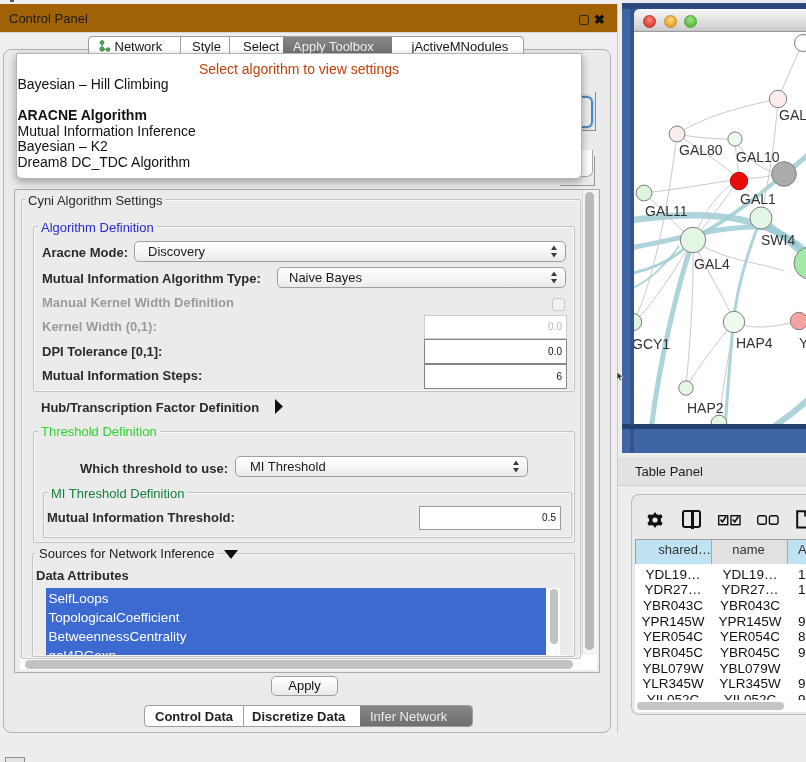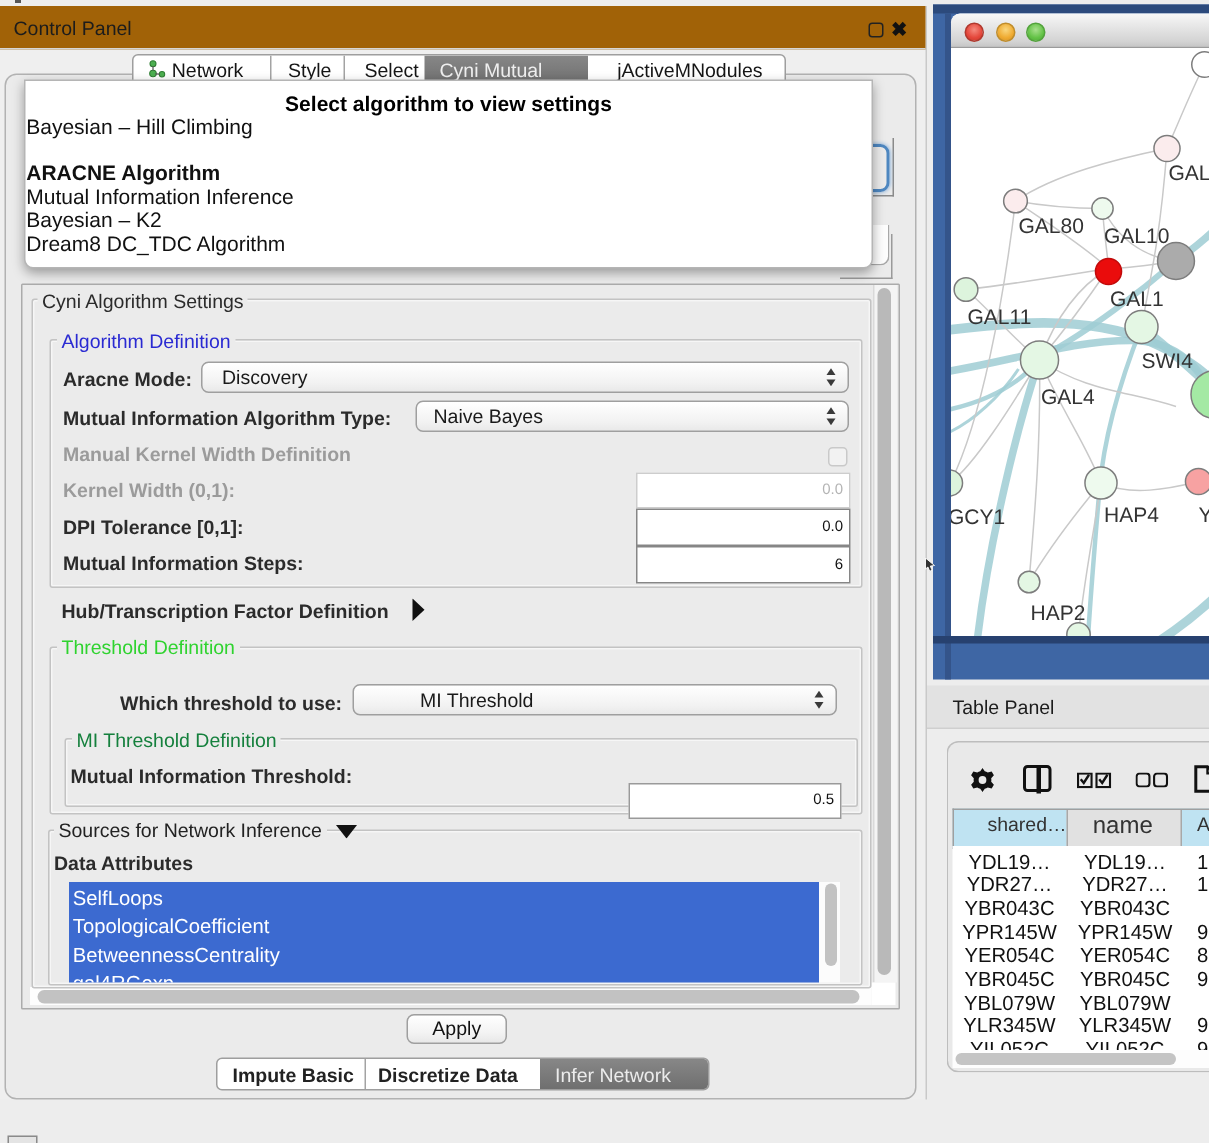--- a/index.html
+++ b/index.html
@@ -13,21 +13,21 @@
   .gtitle{position:absolute;font-size:13px;background:#ebebeb;padding:0 3px;white-space:nowrap;}
   .combo{position:absolute;background:linear-gradient(#ffffff,#f2f2f2 70%,#e9e9e9);
          border:1px solid #9f9f9f;border-radius:5px;
          font-size:13px;color:#1a1a1a;line-height:19px;}
   .combo .ar{position:absolute;right:7px;top:3.5px;width:8px;height:13px;}
   .field{position:absolute;background:#fff;font-size:10px;color:#111;text-align:right;}
   .popup{position:absolute;left:16px;top:53px;width:564px;height:124px;background:#fff;
          border:1px solid #b5b5b5;border-radius:0 0 6px 6px;
          box-shadow:0 3px 8px rgba(0,0,0,.35);z-index:50;}
   .popup .hint{position:absolute;top:7px;left:0;width:100%;text-align:center;
-         color:#000000;font-size:14px;font-weight:bold;}
+         color:#c2410c;font-size:14px;}
   .popup .it{position:absolute;left:0.5px;font-size:14px;color:#111;white-space:nowrap;}
 </style>
 </head>
 <body>
 
 <div class="abs" style="left:0;top:4px;width:617px;height:729px;background:#efefef;border-right:1px solid #c9c9c9;"></div>
 <div class="abs" style="left:10px;top:0;width:4px;height:2px;background:#555;"></div>
 
 <div class="abs" style="left:0;top:4px;width:617px;height:28px;background:#a16207;border-bottom:1px solid #d6d6d6;">
   <div class="abs" style="left:9px;top:7px;font-size:13px;color:#1c1c1c;">Control Panel</div>
@@ -43,21 +43,21 @@
     <circle cx="3" cy="9" r="2.2" fill="#4caf50" stroke="#2e7d32" stroke-width=".7"></circle>
     <circle cx="9" cy="9.5" r="1.8" fill="#4caf50" stroke="#2e7d32" stroke-width=".7"></circle>
     <path d="M3 4 L3 7 M4.5 9.2 L7.5 9.4" stroke="#555" stroke-width=".8"></path>
   </svg>
   <div class="abs" style="left:194px;top:0;width:109px;height:19px;background:linear-gradient(#878787,#6f6f6f);"></div>
   <div class="abs" style="left:91px;top:0;width:1px;height:19px;background:#a3a3a3;"></div>
   <div class="abs" style="left:140px;top:0;width:1px;height:19px;background:#a3a3a3;"></div>
   <div class="abs" style="left:25.5px;top:2px;">Network</div>
   <div class="abs" style="left:103px;top:2px;">Style</div>
   <div class="abs" style="left:154px;top:2px;">Select</div>
-  <div class="abs" style="left:204px;top:2px;color:#efefef;">Cyni Mutual</div>
+  <div class="abs" style="left:204px;top:2px;color:#efefef;">Apply Toolbox</div>
   <div class="abs" style="left:322.5px;top:2px;">jActiveMNodules</div>
 </div>
 
 <div class="abs" style="left:560px;top:92px;width:35px;height:38px;border-right:1.5px solid #8a8a8a;border-bottom:1.5px solid #8a8a8a;"></div>
 <div class="abs" style="left:560px;top:96px;width:29px;height:28px;border:2.5px solid #4e87c0;border-radius:6px;box-shadow:0 0 3px #7aa8d8;"></div>
 <div class="abs" style="left:560px;top:150px;width:32px;height:26px;border-right:1.5px solid #a8a8a8;border-bottom:1.5px solid #a8a8a8;border-radius:0 0 6px 0;background:#fdfdfd;"></div>
 <div class="abs" style="left:560px;top:156px;width:34px;height:29px;border-right:1px solid #9a9a9a;border-bottom:1px solid #9a9a9a;"></div>
 
 <div class="abs" style="left:14px;top:189px;width:584px;height:482px;background:#ebebeb;border:1px solid #ababab;border-radius:1px;"></div>
 
@@ -101,52 +101,52 @@
 
 <div class="lbl" style="left:41px;top:400px;">Hub/Transcription Factor Definition</div>
 <svg class="abs" style="left:274px;top:399px;" width="10" height="15" viewBox="0 0 10 15">
     <path d="M1 0 L9 7.5 L1 15 Z" fill="#111"></path>
   </svg>
 
 <div class="grp" style="left:33px;top:431px;width:540px;height:110px;border-radius:2px;"></div>
 <div class="gtitle" style="left:38px;top:424px;color:#2fd32f;">Threshold Definition</div>
 
 <div class="lbl" style="left:80px;top:461px;">Which threshold to use:</div>
-<div class="combo" style="left:235px;top:455.5px;width:291px;height:19px;padding-left:30px;">
+<div class="combo" style="left:235px;top:455.5px;width:291px;height:19px;">
   <span style="margin-left:14px;">MI Threshold</span>
   <svg class="ar" viewBox="0 0 8 13">
       <path d="M4 0.5 L7 5 L1 5 Z" fill="#3a3a3a"></path>
       <path d="M4 12.5 L1 8 L7 8 Z" fill="#3a3a3a"></path>
     </svg>
 </div>
 
 <div class="grp" style="left:43px;top:492px;width:527px;height:44px;border-radius:2px;"></div>
 <div class="gtitle" style="left:48px;top:486px;color:#15803d;">MI Threshold Definition</div>
 <div class="lbl" style="left:47px;top:510px;">Mutual Information Threshold:</div>
-<div class="field" style="left:419px;top:506px;width:136px;height:22px;border:1px solid #9a9a9a;line-height:22px;padding-right:4px;margin-top:16px;">0.5</div>
+<div class="field" style="left:419px;top:506px;width:136px;height:22px;border:1px solid #9a9a9a;line-height:22px;padding-right:4px;">0.5</div>
 
 <div class="grp" style="left:32px;top:553px;width:541px;height:102px;border-radius:2px;"></div>
 <div class="gtitle" style="left:36px;top:546px;color:#222;">Sources for Network Inference</div>
 <svg class="abs" style="left:224px;top:550px;z-index:5;" width="14" height="9" viewBox="0 0 14 9">
     <path d="M0 0 L14 0 L7 9 Z" fill="#111"></path>
   </svg>
 <div class="lbl" style="left:36px;top:568px;">Data Attributes</div>
 
 <div class="abs" style="left:46px;top:587.5px;width:500px;height:67px;background:#3c6ad0;overflow:hidden;">
   <div style="color:#fff;font-size:13.5px;line-height:19px;padding:1.5px 0 0 2.5px;">SelfLoops<br>TopologicalCoefficient<br>BetweennessCentrality<br>gal4RGexp</div>
 </div>
 <div class="abs" style="left:546px;top:587.5px;width:14px;height:67px;background:#fcfcfc;"></div>
 <div class="abs" style="left:550px;top:589px;width:7.5px;height:55px;background:#c2c2c2;border-radius:4px;"></div>
 
 <div class="abs" style="left:271px;top:675.5px;width:65px;height:18px;background:linear-gradient(#ffffff,#f4f4f4 60%,#e8e8e8);border:1px solid #9f9f9f;border-radius:5px;text-align:center;font-size:13px;color:#111;line-height:18px;">Apply</div>
 
 <div class="abs" style="left:144px;top:705px;width:327px;height:20px;background:#fff;border:1px solid #9e9e9e;border-radius:4px;overflow:hidden;font-weight:bold;font-size:13px;color:#222;">
   <div class="abs" style="left:215px;top:0;width:112px;height:20px;background:linear-gradient(#878787,#6f6f6f);"></div>
   <div class="abs" style="left:98px;top:0;width:1px;height:20px;background:#a3a3a3;"></div>
-  <div class="abs" style="left:10px;top:2.5px;">Impute Basic</div>
+  <div class="abs" style="left:10px;top:2.5px;">Control Data</div>
   <div class="abs" style="left:107px;top:2.5px;">Discretize Data</div>
   <div class="abs" style="left:225px;top:2.5px;color:#ececec;font-weight:normal;">Infer Network</div>
 </div>
 
 <div class="popup">
   <div class="hint">Select algorithm to view settings</div>
   <div class="it" style="top:22px;">Bayesian – Hill Climbing</div>
   <div class="it" style="top:53px;font-weight:bold;">ARACNE Algorithm</div>
   <div class="it" style="top:68.5px;">Mutual Information Inference</div>
   <div class="it" style="top:84px;">Bayesian – K2</div>
@@ -267,21 +267,21 @@
     <rect x="12.4" y="0.7" width="8.6" height="8.6" rx="2" fill="none" stroke="#111" stroke-width="1.4"></rect>
   </svg>
   <svg class="abs" style="left:164px;top:14.5px;" width="16" height="19" viewBox="0 0 16 19">
     <path d="M1.2 1.2 L9 1.2 L13.5 5.6 L13.5 17.5 L1.2 17.5 Z" fill="none" stroke="#111" stroke-width="2"></path>
     <path d="M9 1.2 L9 5.6 L13.5 5.6" fill="none" stroke="#111" stroke-width="1.6"></path>
   </svg>
 
   <div class="abs" style="left:3px;top:43.5px;width:177px;height:25px;background:#bfe3f2;border:1px solid #9f9f9f;border-right:none;"></div>
   <div class="abs" style="left:79px;top:44.5px;width:75px;height:24px;background:#e1e1e1;border-left:1px solid #a8a8a8;border-right:1px solid #a8a8a8;"></div>
   <div class="abs" style="left:3px;top:47px;width:76px;height:18px;font-size:13px;color:#333;text-align:right;">shared…</div>
-  <div class="abs" style="left:79px;top:47px;width:75px;height:18px;font-size:16px;color:#333;text-align:center;">name</div>
+  <div class="abs" style="left:79px;top:47px;width:75px;height:18px;font-size:13px;color:#333;text-align:center;">name</div>
   <div class="abs" style="left:166px;top:47px;font-size:13px;color:#333;">A</div>
 
   <div class="abs" style="left:3px;top:68.5px;width:177px;height:136px;background:#fff;overflow:hidden;">
     <div style="position:absolute;left:0;top:3px;width:76px;font-size:13.5px;color:#111;text-align:center;line-height:15.7px;">YDL19…<br>YDR27…<br>YBR043C<br>YPR145W<br>YER054C<br>YBR045C<br>YBL079W<br>YLR345W<br>YIL052C</div>
     <div style="position:absolute;left:76px;top:3px;width:78px;font-size:13.5px;color:#111;text-align:center;line-height:15.7px;">YDL19…<br>YDR27…<br>YBR043C<br>YPR145W<br>YER054C<br>YBR045C<br>YBL079W<br>YLR345W<br>YIL052C</div>
     <div style="position:absolute;left:163px;top:3px;width:40px;font-size:13.5px;color:#111;text-align:left;line-height:15.7px;">13<br>12<br>&nbsp;<br>9.<br>8.<br>9.<br>&nbsp;<br>9.<br>9.</div>
   </div>
 
   <div class="abs" style="left:3px;top:204.7px;width:177px;height:12px;background:#fdfdfd;"></div>
   <div class="abs" style="left:5px;top:206.5px;width:147px;height:8px;background:#c4c4c4;border-radius:4px;"></div>

